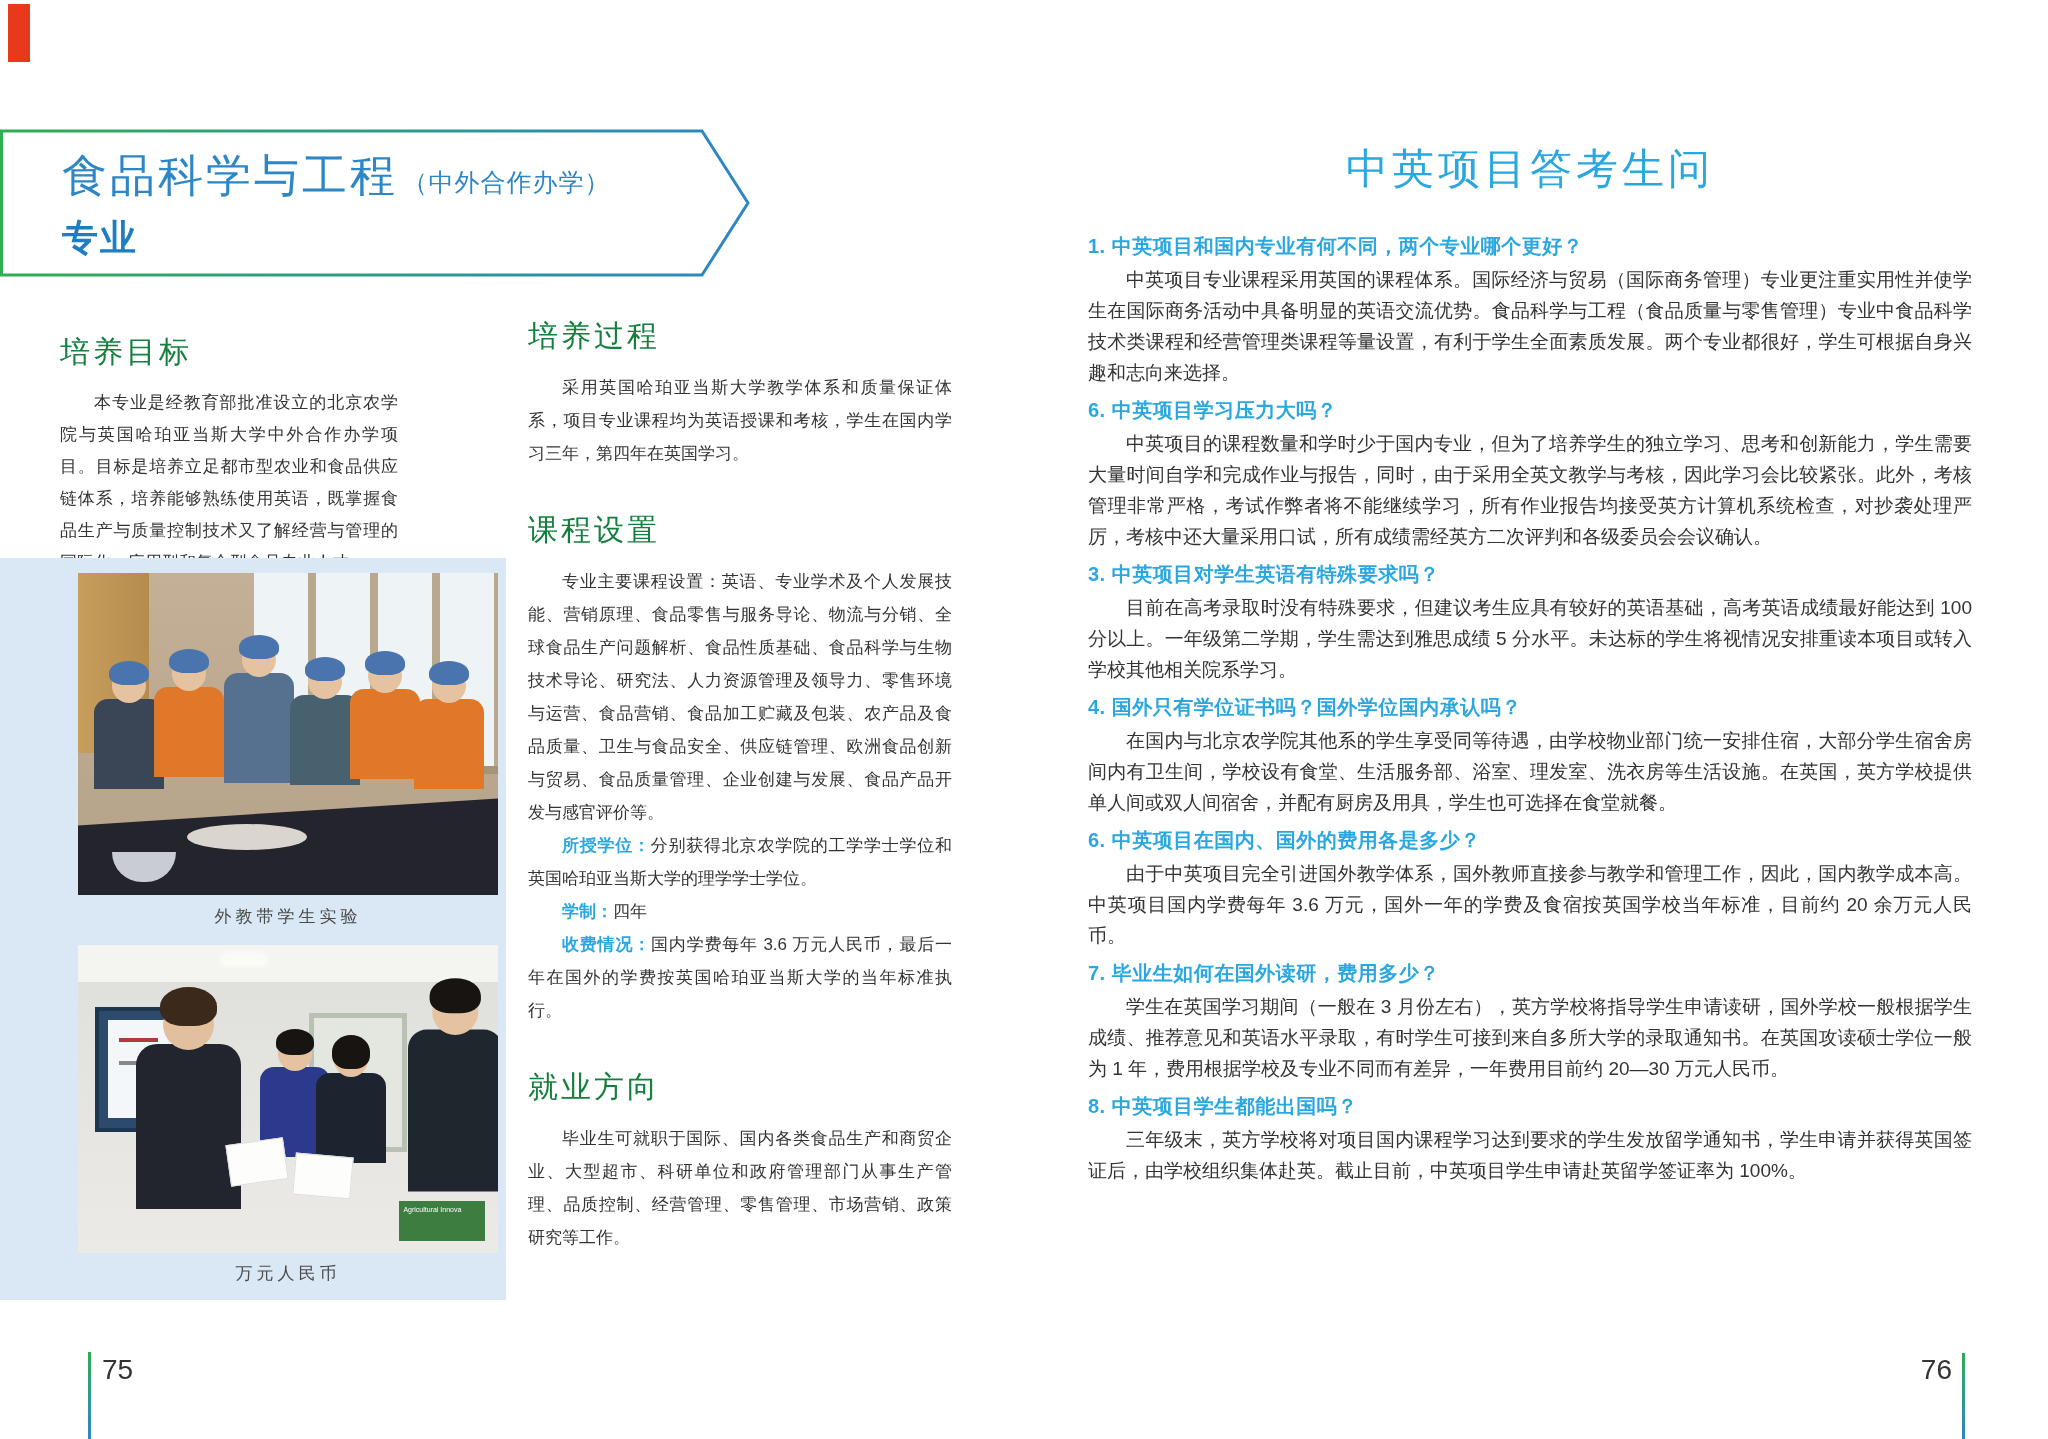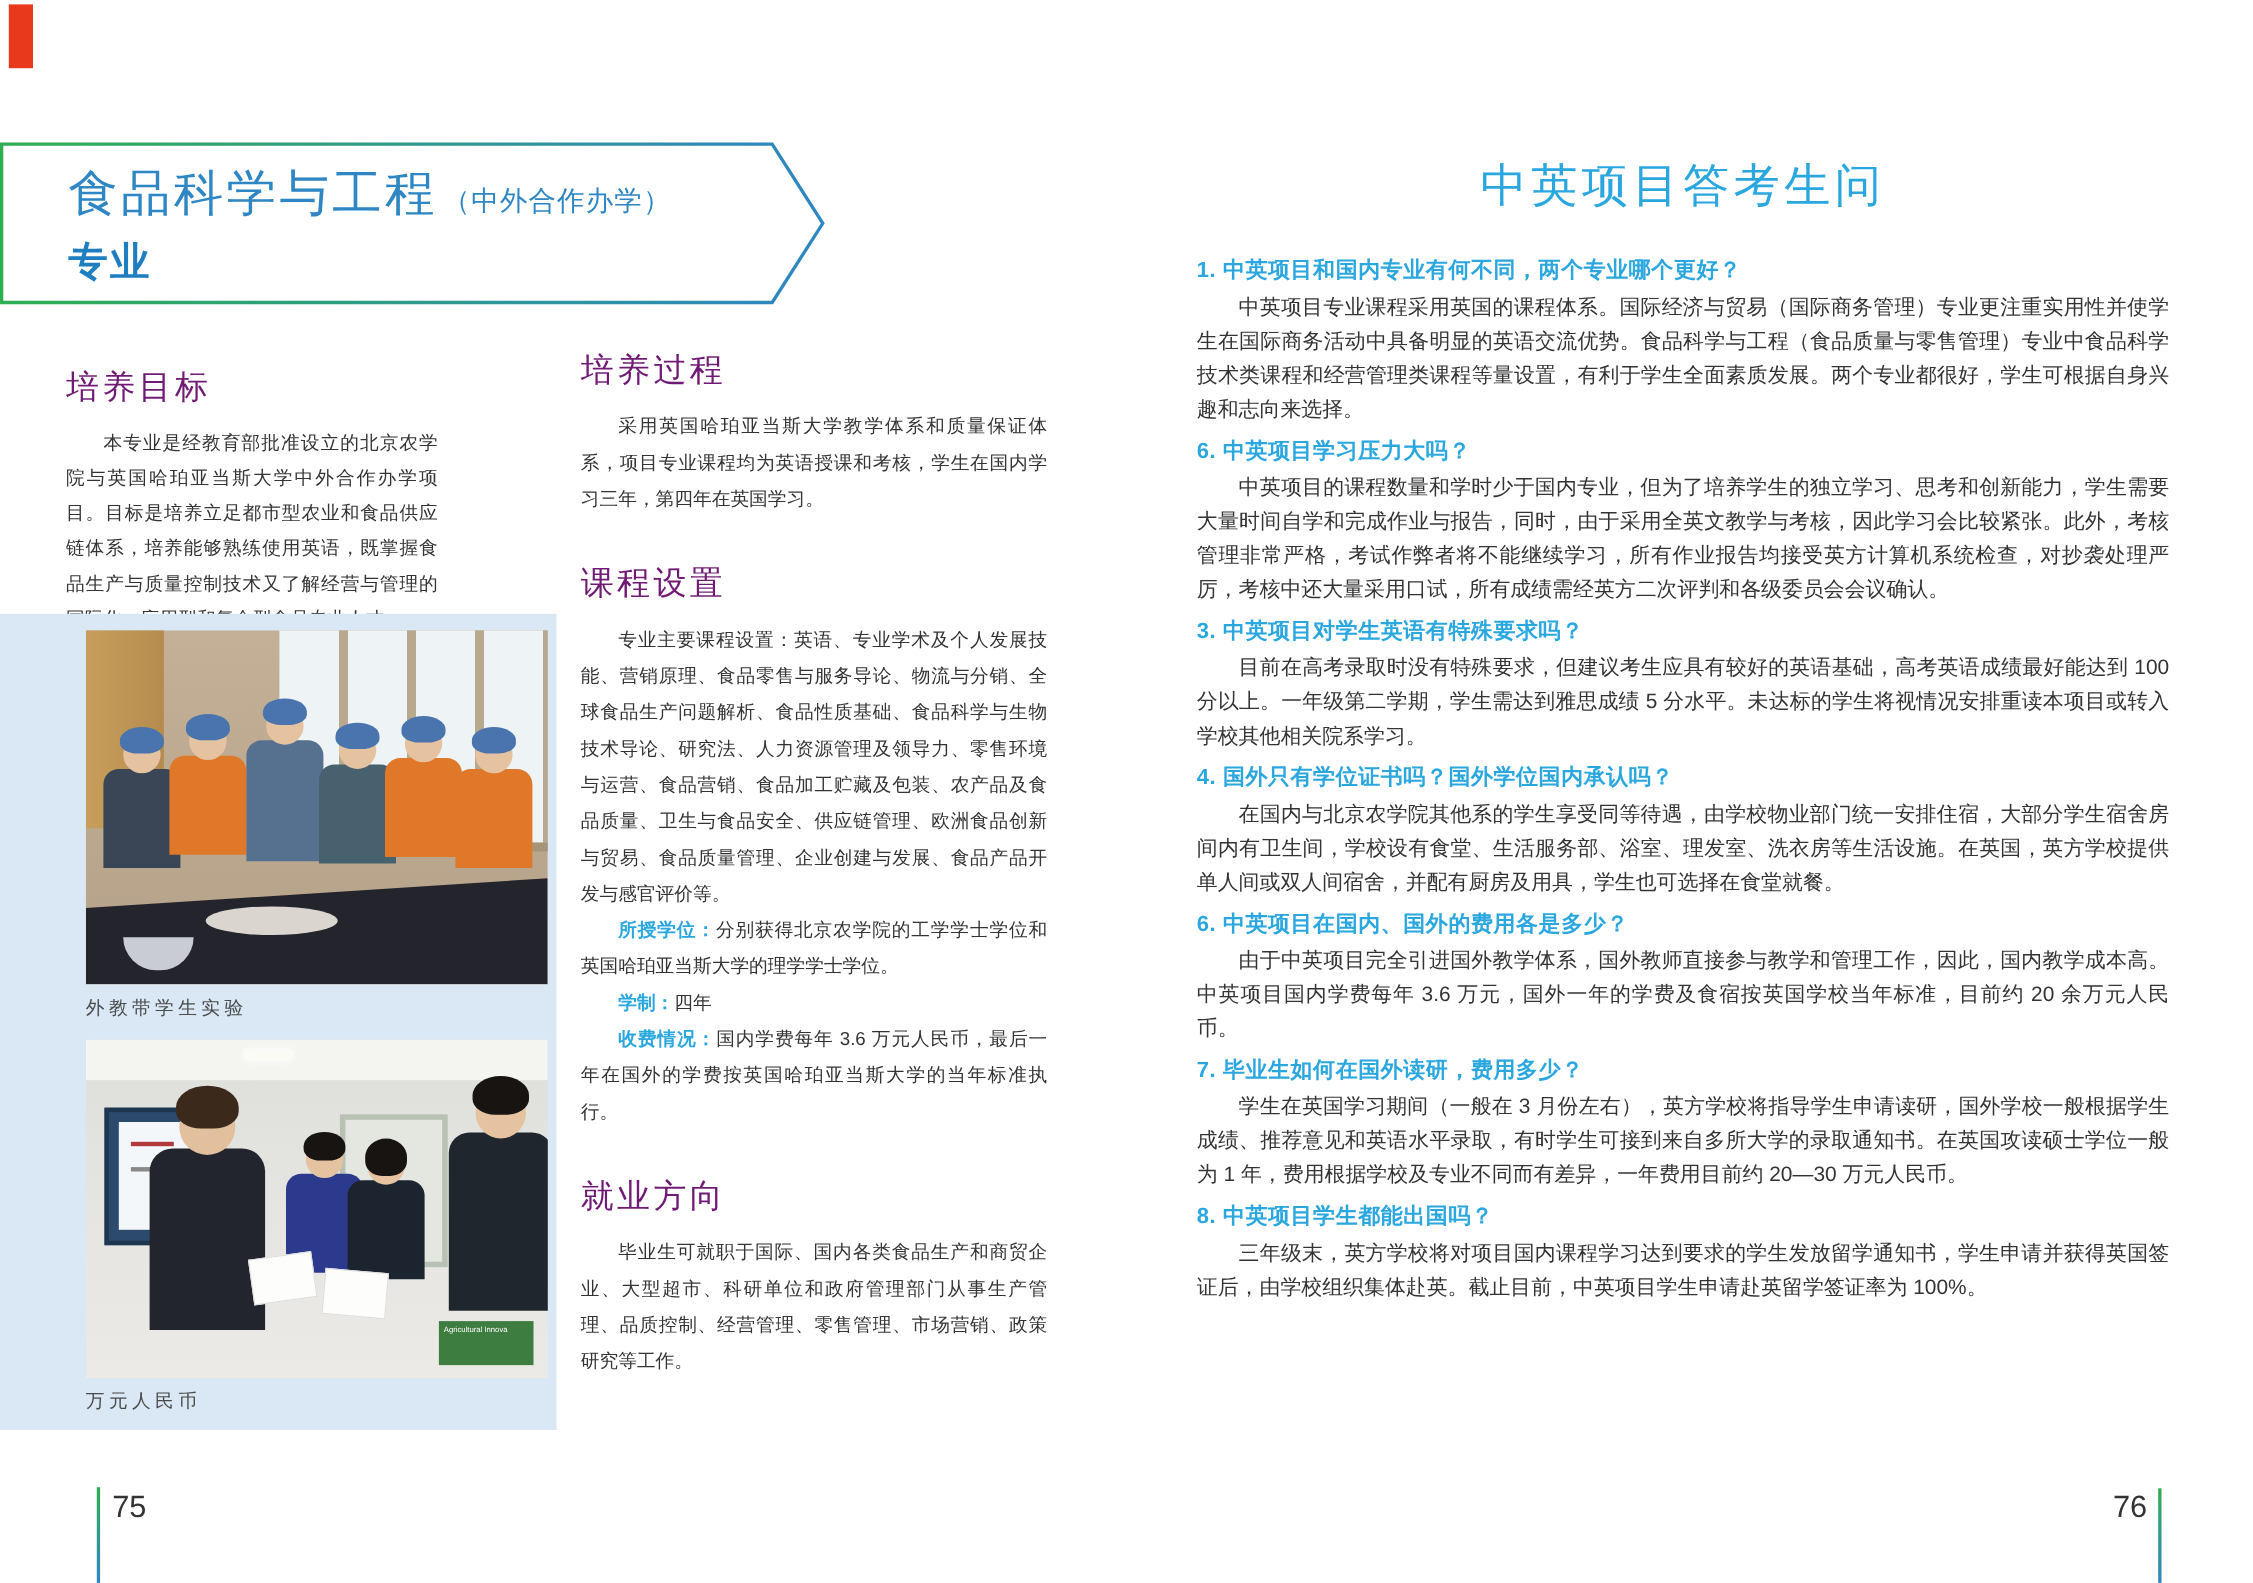--- a/index.html
+++ b/index.html
@@ -19,32 +19,32 @@
   .banner-line1{white-space:nowrap;}
   .banner-title{font-size:45px;color:#2e86c4;font-weight:400;letter-spacing:3px;}
   .banner-sub{font-size:25px;color:#2e86c4;font-weight:400;letter-spacing:1px;}
   .banner-line2{font-size:36px;color:#1f7ec0;font-weight:bold;margin-top:8px;letter-spacing:2px;}
 
   
   .col1{left:60px;top:332px;width:338px;}
   .col2{left:528px;top:316px;width:424px;}
   .col3{left:1088px;top:104px;width:884px;margin-top:37px;}
 
-  .sec-heading{font-size:30px;color:#701a75;font-weight:500;letter-spacing:3px;margin:0 0 14px 0;}
+  .sec-heading{font-size:30px;color:#15803d;font-weight:500;letter-spacing:3px;margin:0 0 14px 0;}
   .para{font-size:17px;line-height:32px;text-align:justify;text-indent:2em;margin:0;color:#333;}
   .col2 .para{line-height:33px;}
   .sec{margin-bottom:40px;}
   .inline-label{color:#2ba7e0;font-weight:bold;}
 
   
   .photo-panel{left:0;top:558px;width:506px;height:742px;background:#d9e8f4;}
   .photo{left:78px;width:420px;overflow:hidden;position:absolute;}
   .photo1{top:573px;height:322px;}
   .photo2{top:945px;height:308px;}
-  .caption{left:78px;width:420px;text-align:left;font-family:"DejaVu Serif","Liberation Serif",serif;
+  .caption{left:78px;width:420px;text-align:center;font-family:"DejaVu Serif","Liberation Serif",serif;
            font-size:17px;color:#4a4a4a;letter-spacing:4px;}
   .caption1{top:905px;}
   .caption2{top:1262px;}
 
   
   .p1-bg{position:absolute;inset:0;background:linear-gradient(#c3b096,#b4a189);}
   .p1-window{position:absolute;left:42%;top:0;right:0;height:60%;
      background:repeating-linear-gradient(90deg,#eef3f5 0 54px,#b7a88e 54px 62px);
      border-bottom:8px solid #a59477;}
   .p1-curtain{position:absolute;left:0;top:0;width:17%;height:56%;background:linear-gradient(90deg,#c89e5c,#b68c4e);}

